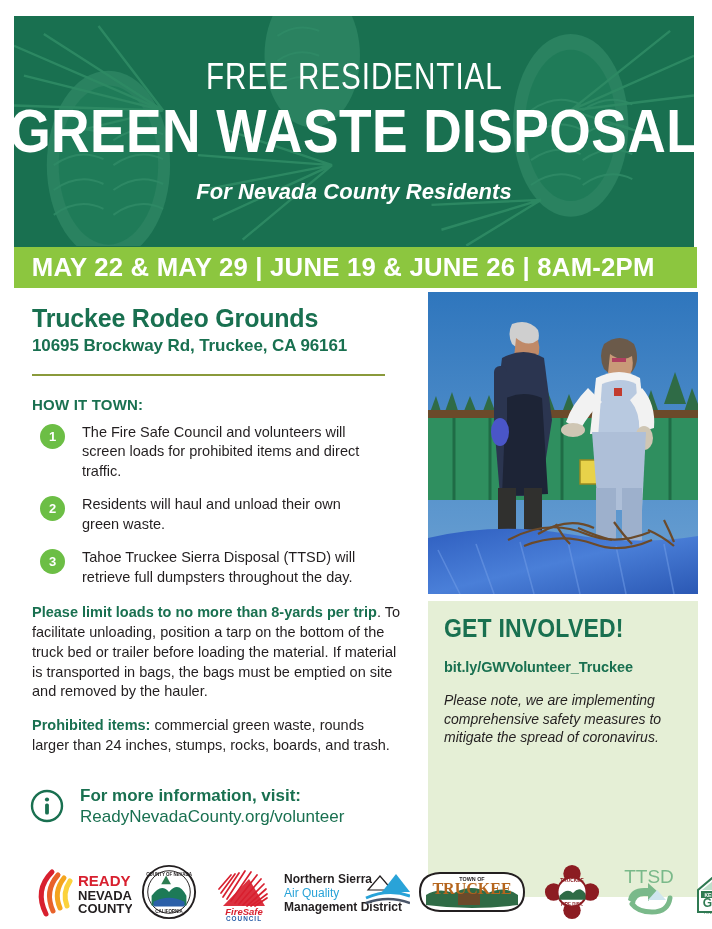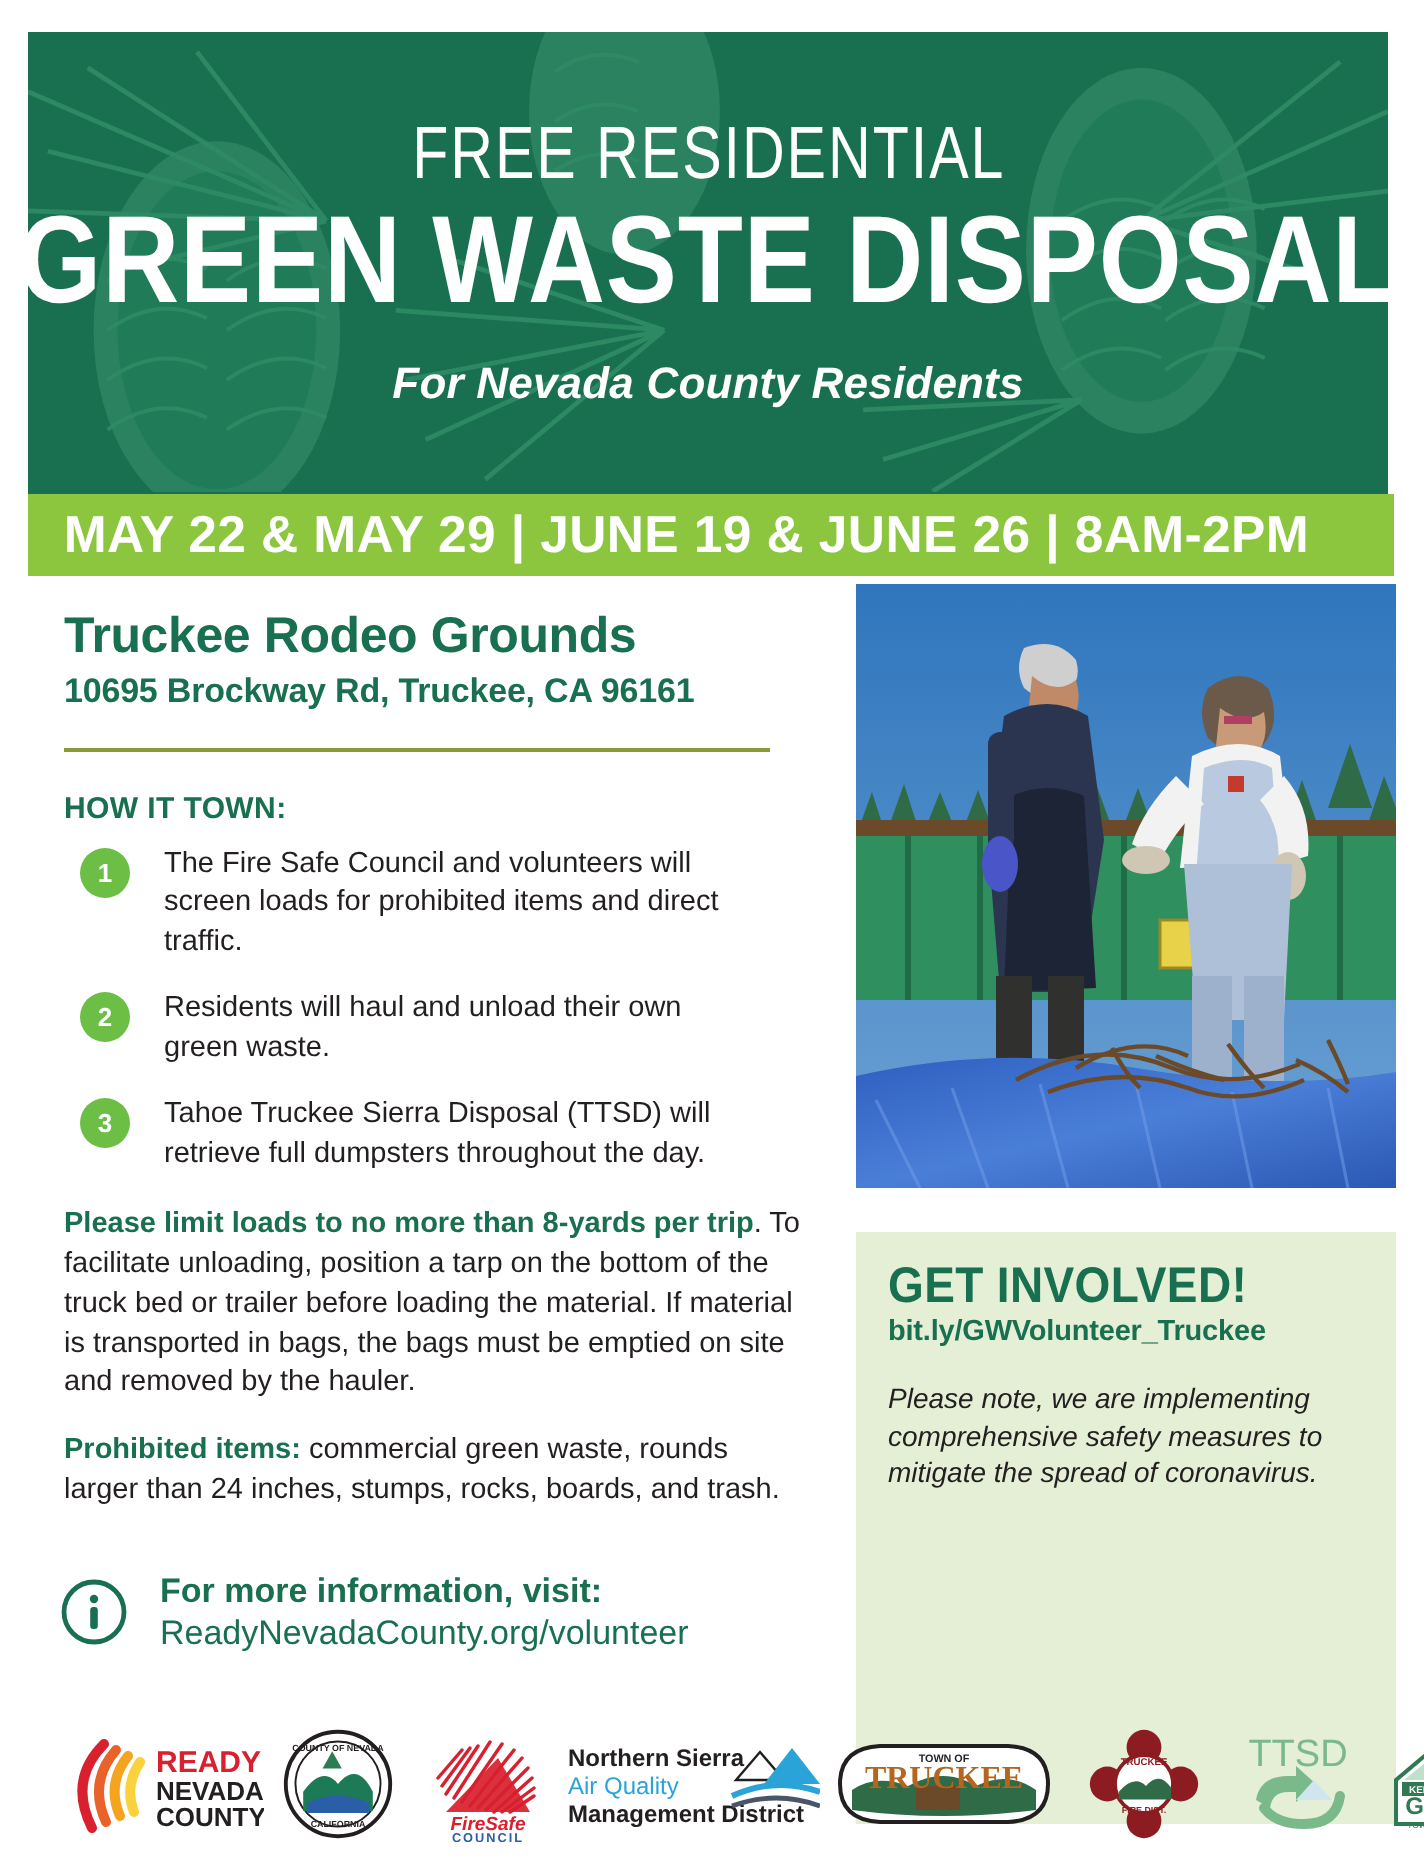--- a/index.html
+++ b/index.html
@@ -213,21 +213,21 @@
     width: 270px;
     height: 302px;
     overflow: hidden;
     background: #3f7fc0;
   }
 
   
   .panel {
     position: absolute;
     left: 428px;
-    top: 616px;
+    top: 601px;
     width: 270px;
     height: 296px;
     background: #E5EFD6;
     box-sizing: border-box;
     padding: 14px 16px 0 16px;
   }
   .panel-title {
     color: #197050;
     font-size: 25px;
     font-weight: bold;
@@ -239,21 +239,21 @@
   .panel-body {
     font-size: 14.5px;
     line-height: 1.33;
     color: #231f20;
     margin-top: 4px;
   }
   .panel-link {
     color: #197050;
     font-size: 14.5px;
     font-weight: bold;
-    margin-top: 2px;
+    margin-top: 18px;
     letter-spacing: -0.1px;
   }
   .panel-note {
     font-size: 14px;
     font-style: italic;
     line-height: 1.33;
     color: #231f20;
     margin-top: 16px;
   }
 

